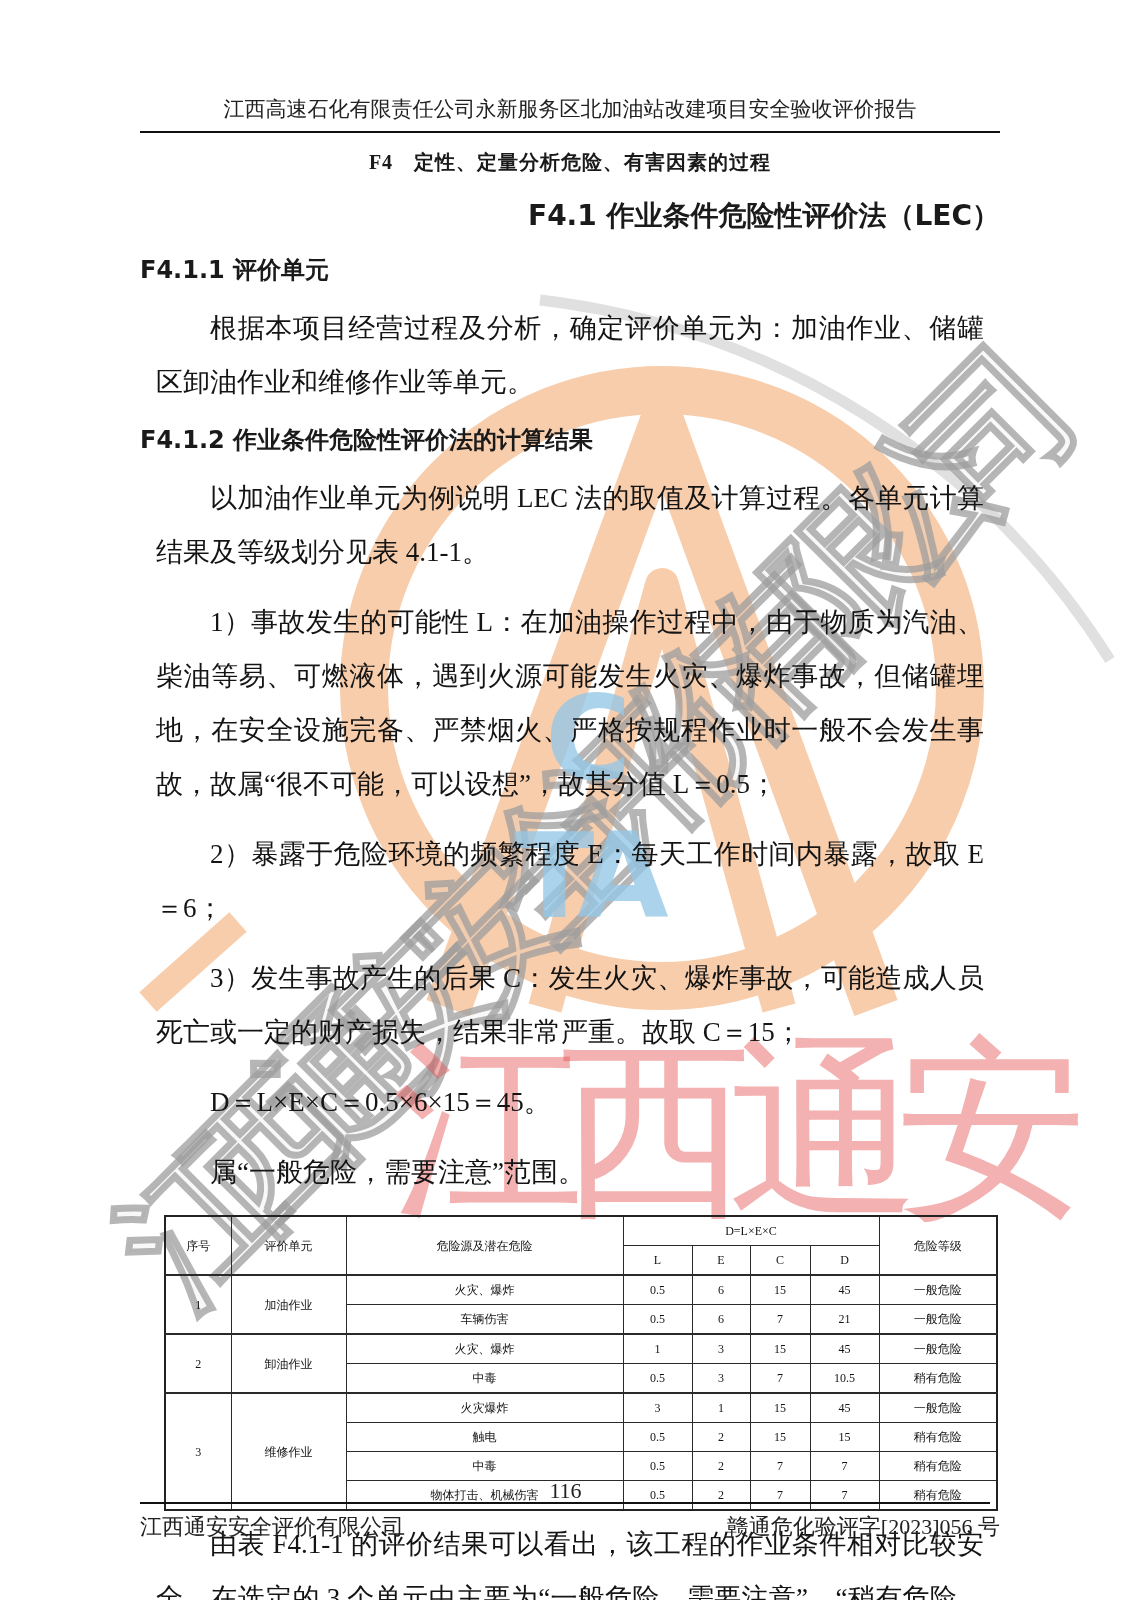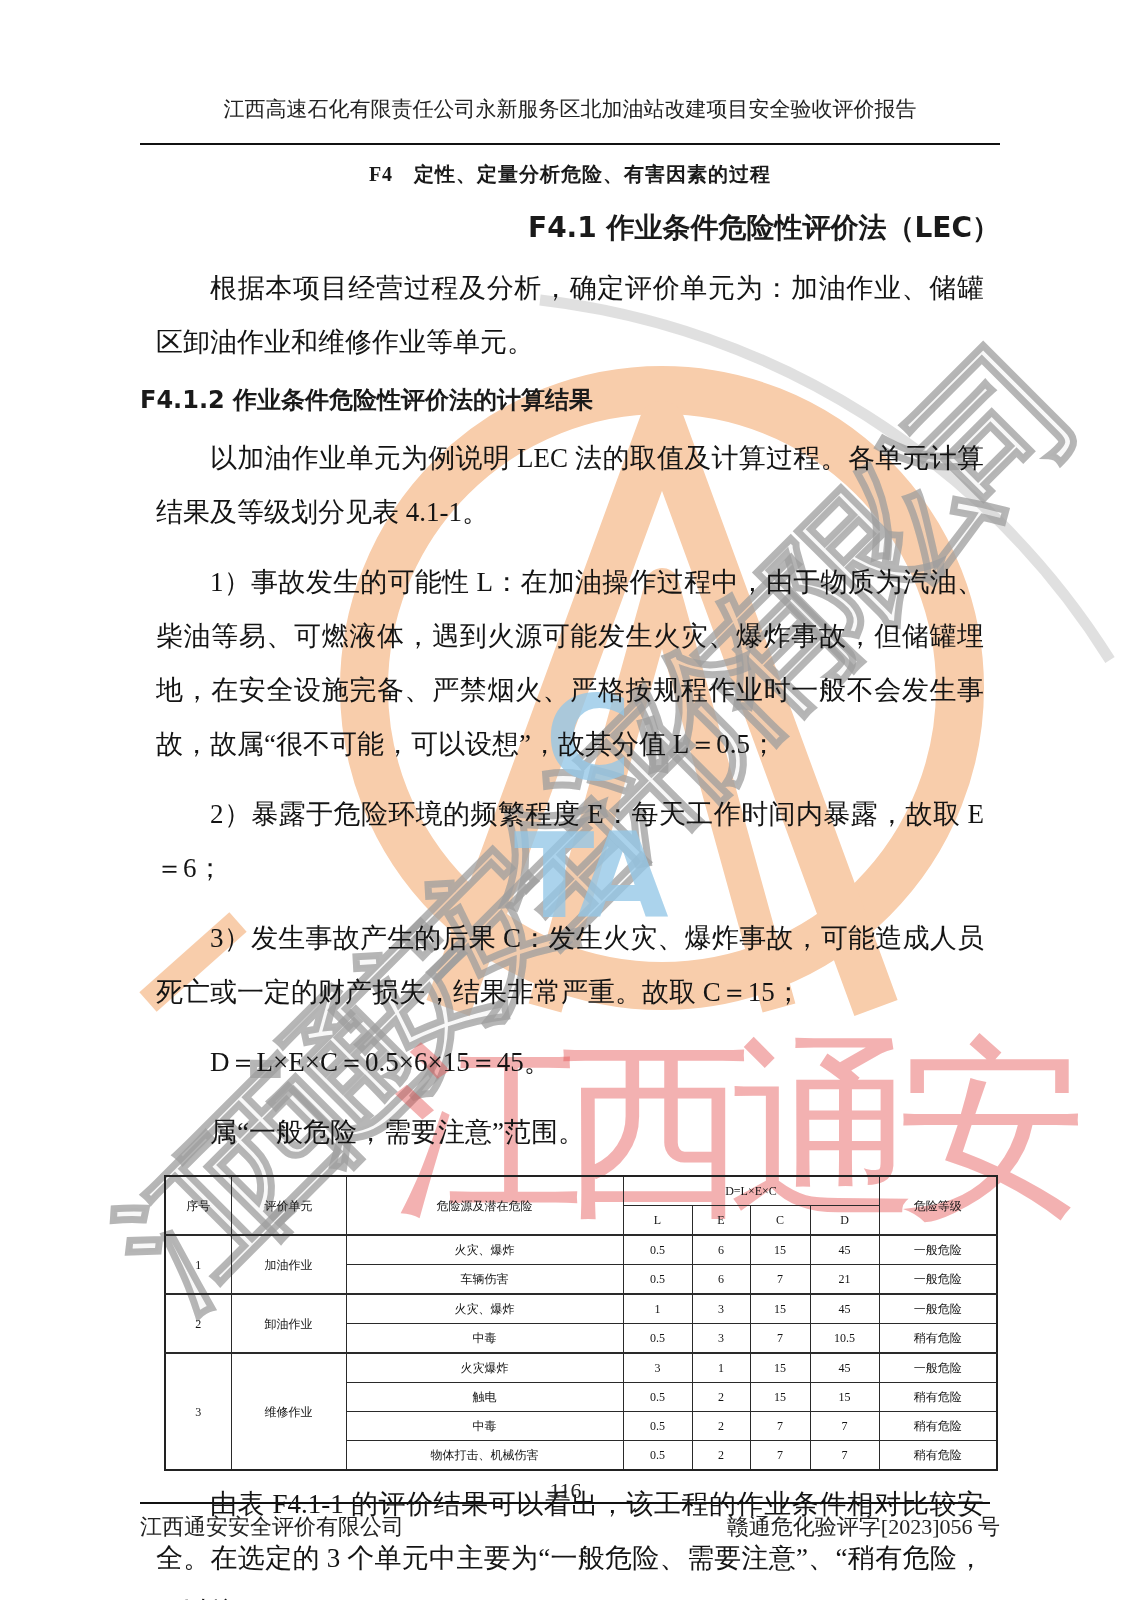--- a/index.html
+++ b/index.html
@@ -23,21 +23,21 @@
     white-space:nowrap;transform-origin:0 50%;transform:rotate(-45deg);
     color:rgba(158,158,158,0.55);font-family:"Liberation Serif","DejaVu Serif",serif;
   }
   @supports (-webkit-text-stroke: 1px black){
     #wm-diag{color:rgba(200,200,200,0.12);-webkit-text-stroke:7px rgba(158,158,158,0.75);}
   }
   
   .content{position:absolute;left:140px;top:96px;width:860px;z-index:2;}
   .page-header{
     text-align:center;font-size:21px;line-height:26px;color:#222;
-    border-bottom:2px solid #111;padding-bottom:21px;
+    border-bottom:2px solid #111;padding-bottom:9px;
   }
   .chapter-title{
     text-align:center;font-family:Liberation Serif, serif;
     font-weight:bold;font-size:20px;line-height:39px;margin:10px 0 16px 0;letter-spacing:1px;
   }
   .h-s1{font-family:"DejaVu Sans","Liberation Sans",sans-serif;font-weight:bold;
     font-size:28px;line-height:35px;margin:4px 0 0 0;text-align:right;}
   .h-s11{font-family:"DejaVu Sans","Liberation Sans",sans-serif;font-weight:bold;
     font-size:24px;line-height:30px;margin:22px 0 6px 0;}
   .h-s12{font-family:"DejaVu Sans","Liberation Sans",sans-serif;font-weight:bold;
@@ -84,20 +84,21 @@
 <div id="wm-red" class="wm">江西通安</div>
 
 <div class="content">
 
   <div class="page-header">江西高速石化有限责任公司永新服务区北加油站改建项目安全验收评价报告</div>
 
   <div class="chapter-title">F4　定性、定量分析危险、有害因素的过程</div>
 
   <div class="h-s1">F4.1 作业条件危险性评价法（LEC）</div>
 
+  <div class="h-s11">F4.1.1 评价单元</div>
 
   <p class="para">根据本项目经营过程及分析，确定评价单元为：加油作业、储罐区卸油作业和维修作业等单元。</p>
 
   <div class="h-s12">F4.1.2 作业条件危险性评价法的计算结果</div>
 
   <p class="para">以加油作业单元为例说明 LEC 法的取值及计算过程。各单元计算结果及等级划分见表 4.1-1。</p>
 
   <p class="para">1）事故发生的可能性 L：在加油操作过程中，由于物质为汽油、柴油等易、可燃液体，遇到火源可能发生火灾、爆炸事故，但储罐埋地，在安全设施完备、严禁烟火、严格按规程作业时一般不会发生事故，故属“很不可能，可以设想”，故其分值 L＝0.5；</p>
 
   <p class="para">2）暴露于危险环境的频繁程度 E：每天工作时间内暴露，故取 E＝6；</p>

